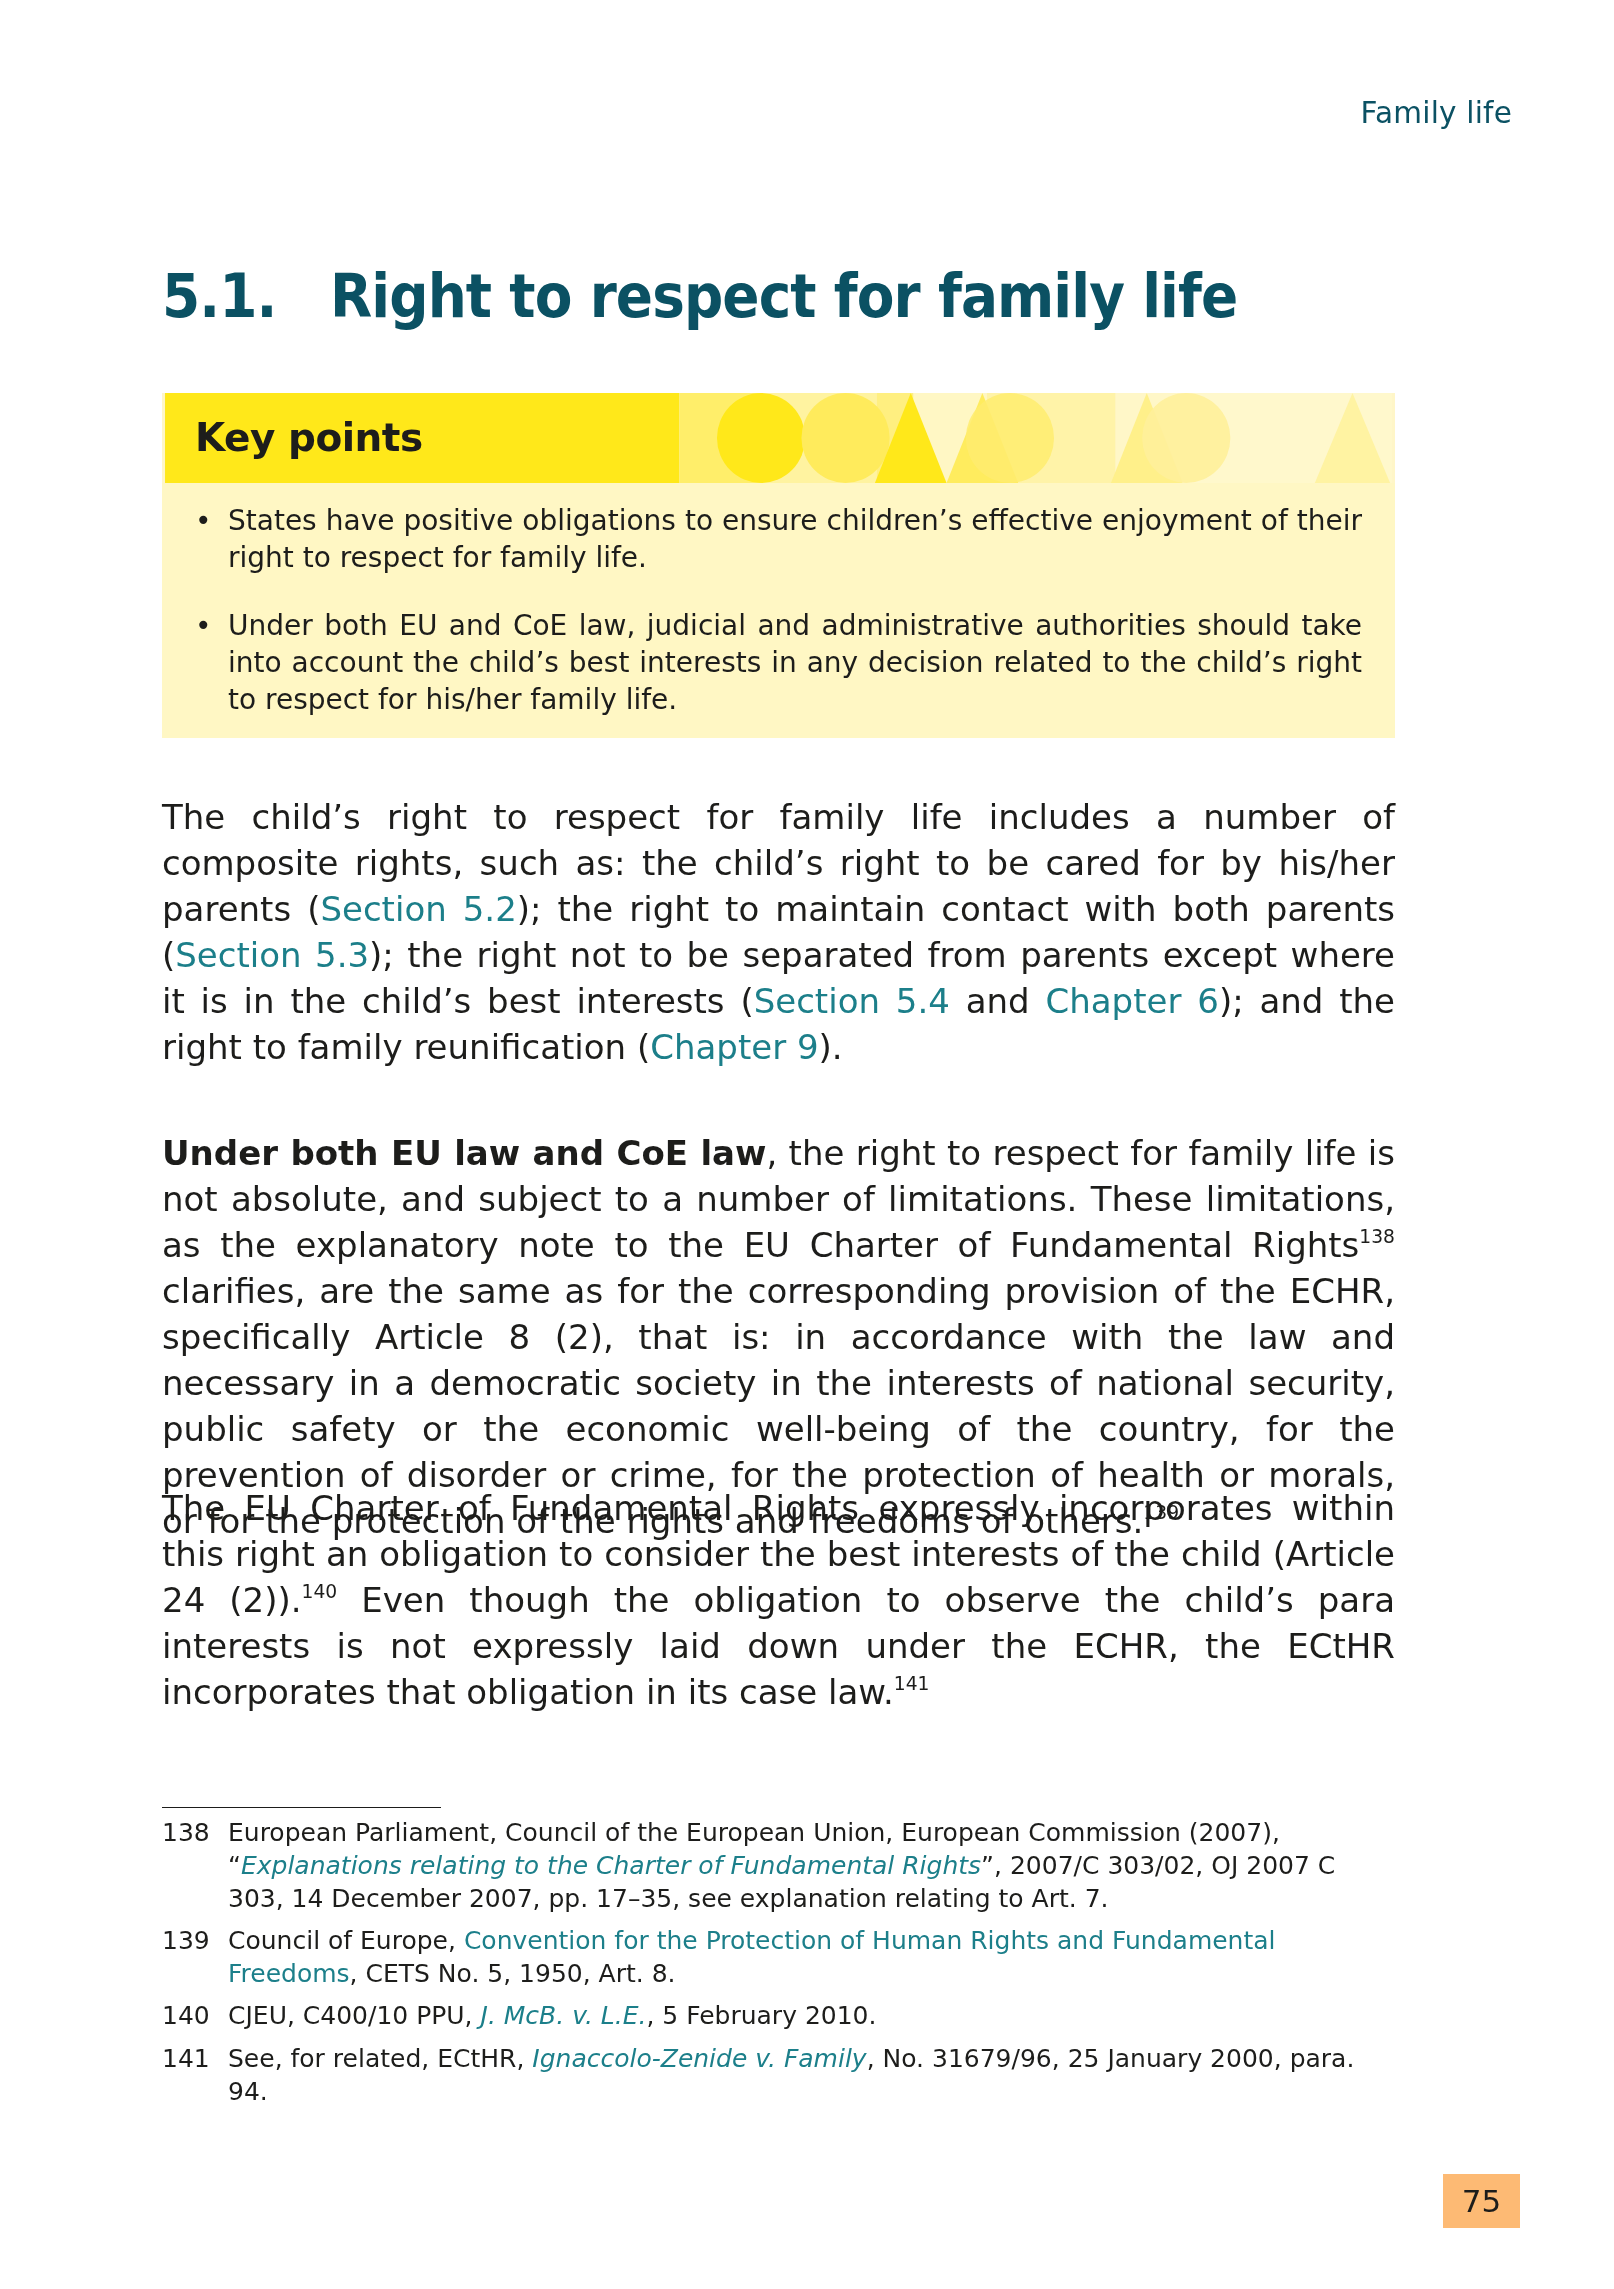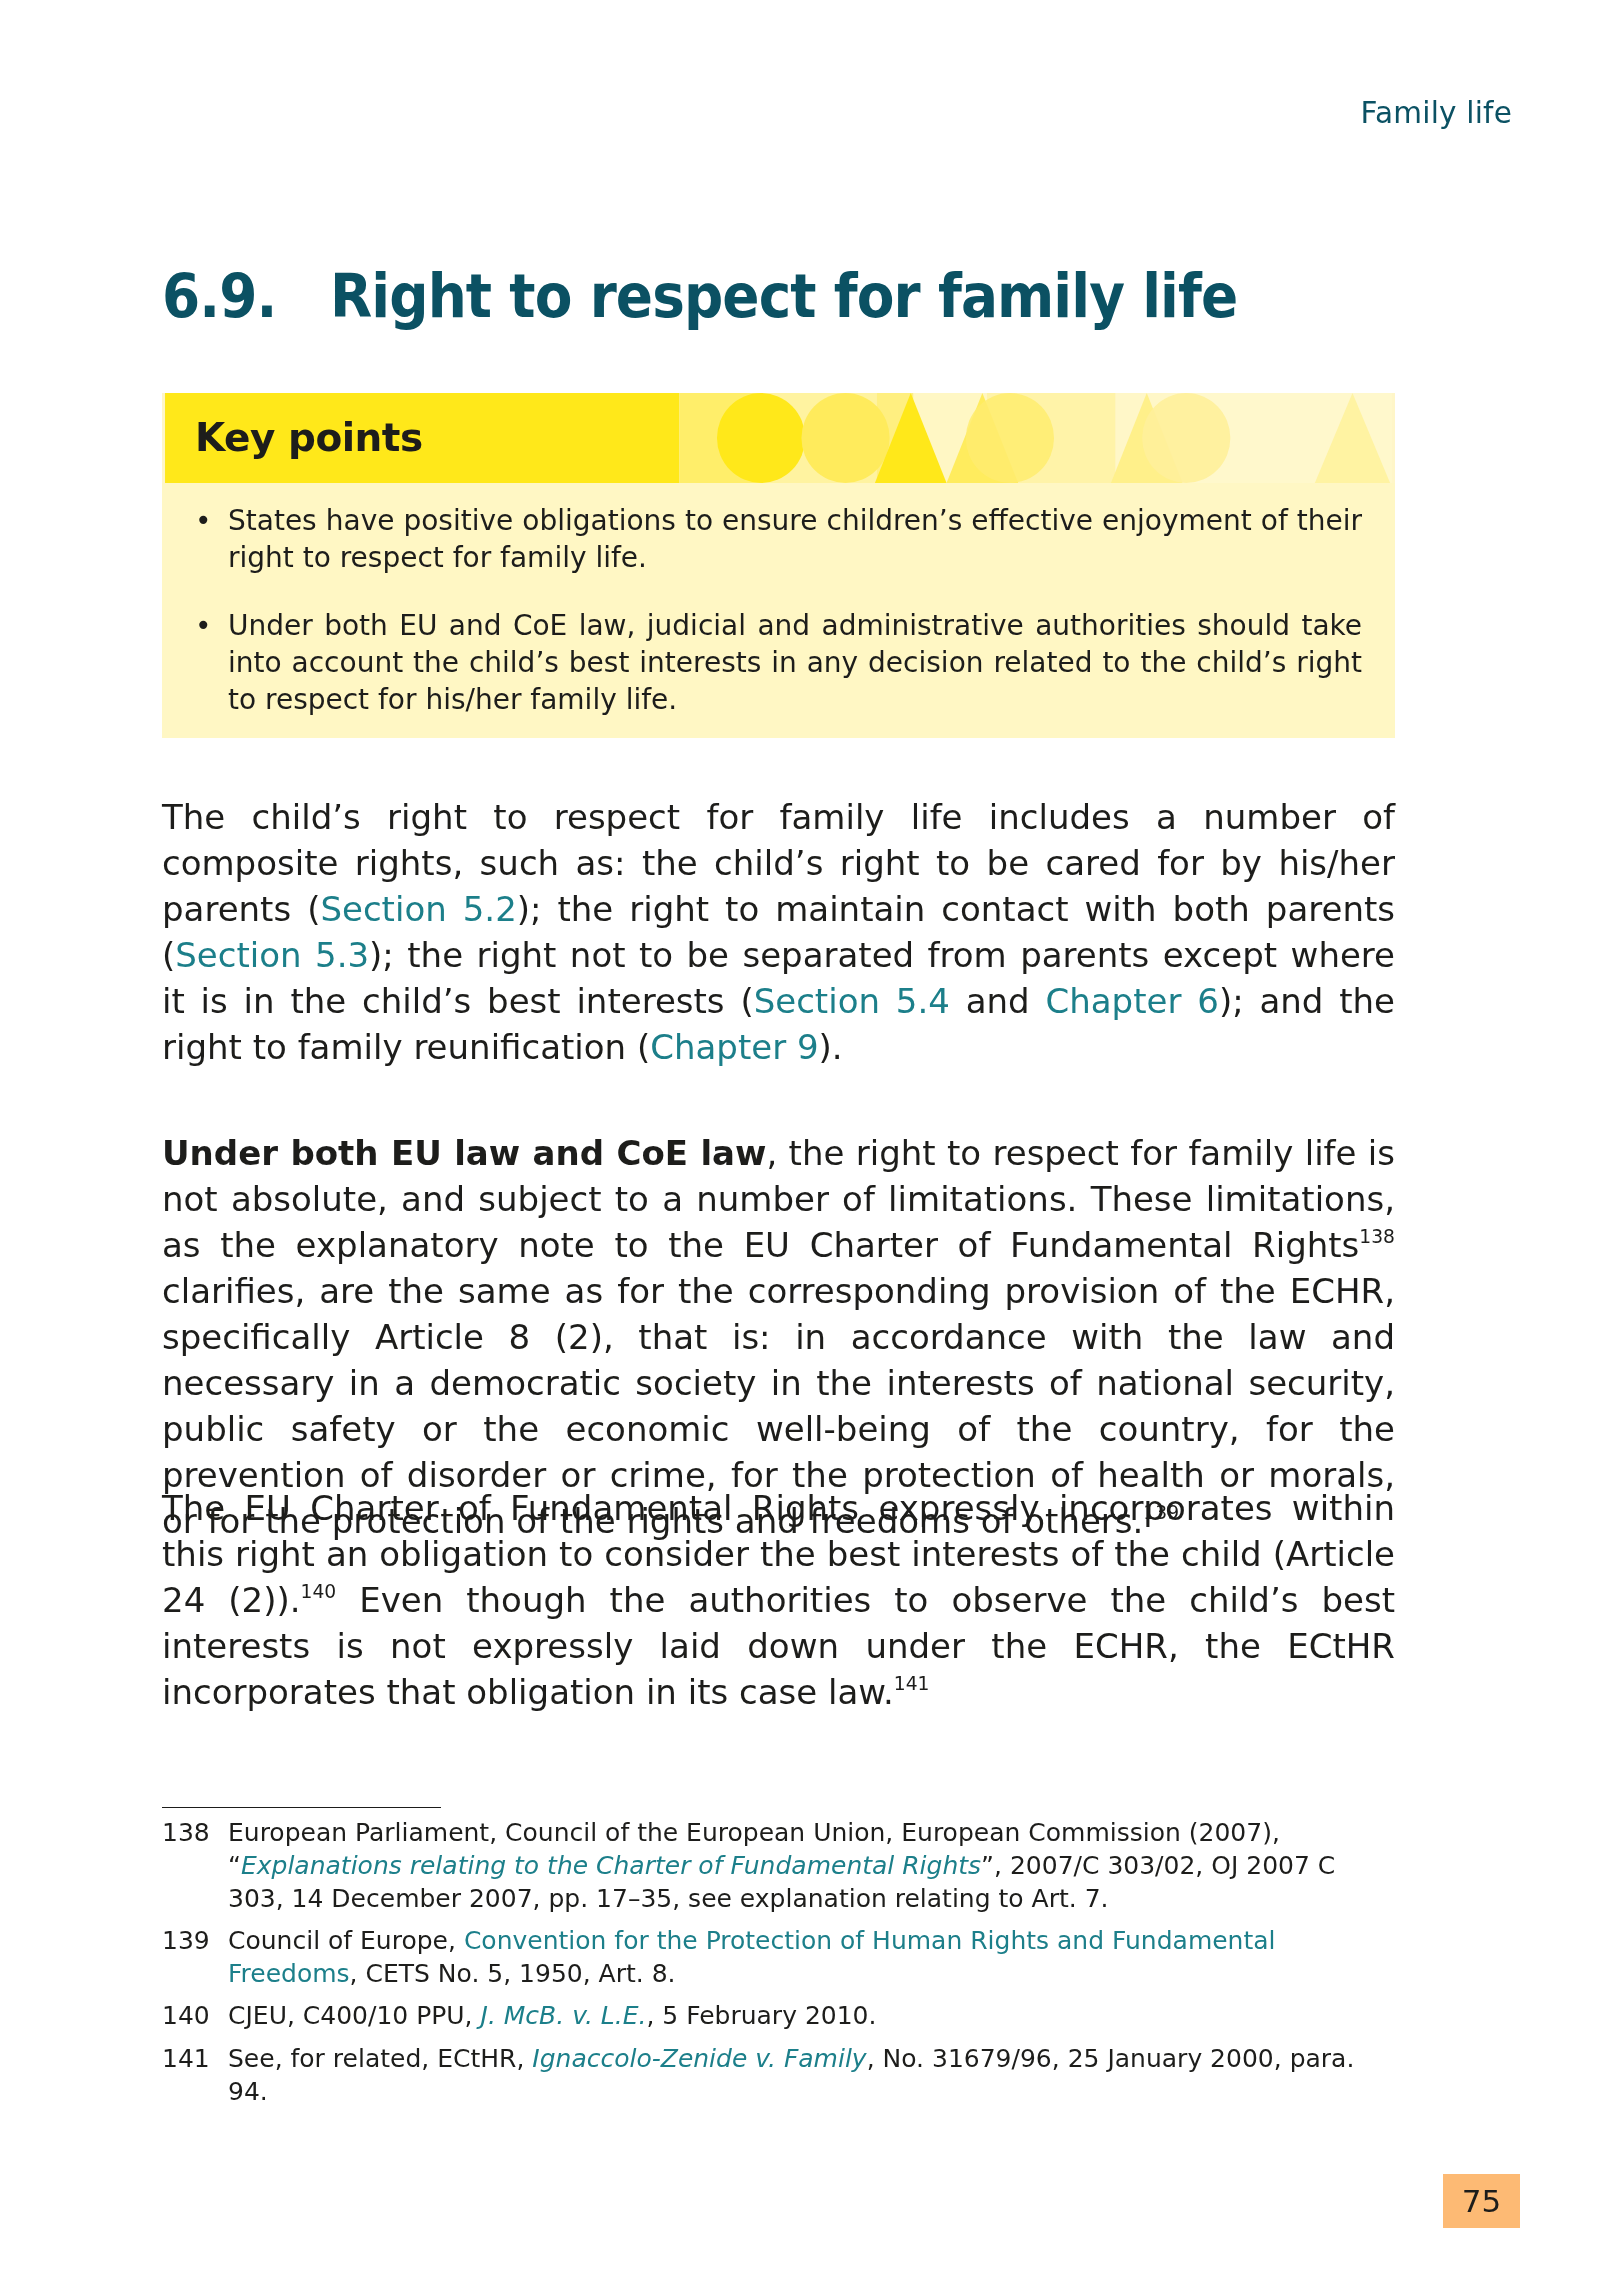--- a/index.html
+++ b/index.html
@@ -52,21 +52,21 @@
       position: absolute; left: 1443px; top: 2174px; width: 77px; height: 54px;
       background: #fdba74; font-size: 31px; line-height: 54px; text-align: center; color: #1d1d1b;
     }
   </style>
 </head>
 <body>
 
 <div class="running-head">Family life</div>
 
 <h1 class="section-title" style="margin:0;">
-  <span class="num">6.9.</span><span>Right to respect for family life</span>
+  <span class="num">5.1.</span><span>Right to respect for family life</span>
 </h1>
 
 <div class="keybox">
   <div class="keybox-head">
     <svg width="1233" height="90" viewBox="0 0 1336 98">
 
       <rect x="0" y="0" width="560" height="98" fill="#ffe81a"></rect>
       <rect x="560" y="0" width="90" height="98" fill="#ffee6a"></rect>
       <rect x="650" y="0" width="125" height="98" fill="#fff3a0"></rect>
       <rect x="775" y="0" width="40" height="98" fill="#ffef80"></rect>
@@ -100,21 +100,21 @@
 
 <div class="body-text p1">
   <p><span>The child’s right to respect for family life includes a number of composite rights, such as: the child’s right to be cared for by his/her parents (</span><span class="link">Section 5.2</span><span>); the right to maintain contact with both parents (</span><span class="link">Section 5.3</span><span>); the right not to be separated from parents except where it is in the child’s best interests (</span><span class="link">Section 5.4</span><span> and </span><span class="link">Chapter 6</span><span>); and the right to family reunification (</span><span class="link">Chapter 9</span><span>).</span></p>
 </div>
 
 <div class="body-text p2">
   <p><b>Under both EU law and CoE law</b><span>, the right to respect for family life is not absolute, and subject to a number of limitations. These limitations, as the explanatory note to the EU Charter of Fundamental Rights</span><sup>138</sup><span> clarifies, are the same as for the corresponding provision of the ECHR, specifically Article 8 (2), that is: in accordance with the law and necessary in a democratic society in the interests of national security, public safety or the economic well-being of the country, for the prevention of disorder or crime, for the protection of health or morals, or for the protection of the rights and freedoms of others.</span><sup>139</sup></p>
 </div>
 
 <div class="body-text p3">
-  <p><span>The EU Charter of Fundamental Rights expressly incorporates within this right an obligation to consider the best interests of the child (Article 24 (2)).</span><sup>140</sup><span> Even though the authorities to observe the child’s best interests is not expressly laid down under the ECHR, the ECtHR incorporates that obligation in its case law.</span><sup>141</sup></p>
+  <p><span>The EU Charter of Fundamental Rights expressly incorporates within this right an obligation to consider the best interests of the child (Article 24 (2)).</span><sup>140</sup><span> Even though the obligation to observe the child’s para interests is not expressly laid down under the ECHR, the ECtHR incorporates that obligation in its case law.</span><sup>141</sup></p>
 </div>
 
 <div class="fn-rule"></div>
 
 <div class="footnotes">
   <div class="fn">
     <span class="fn-num">138</span>
     <span>European Parliament, Council of the European Union, European Commission (2007), “</span><i class="link">Explanations relating to the Charter of Fundamental Rights</i><span>”, 2007/C 303/02, OJ 2007 C 303, 14 December 2007, pp. 17–35, see explanation relating to Art. 7.</span>
   </div>
   <div class="fn">

